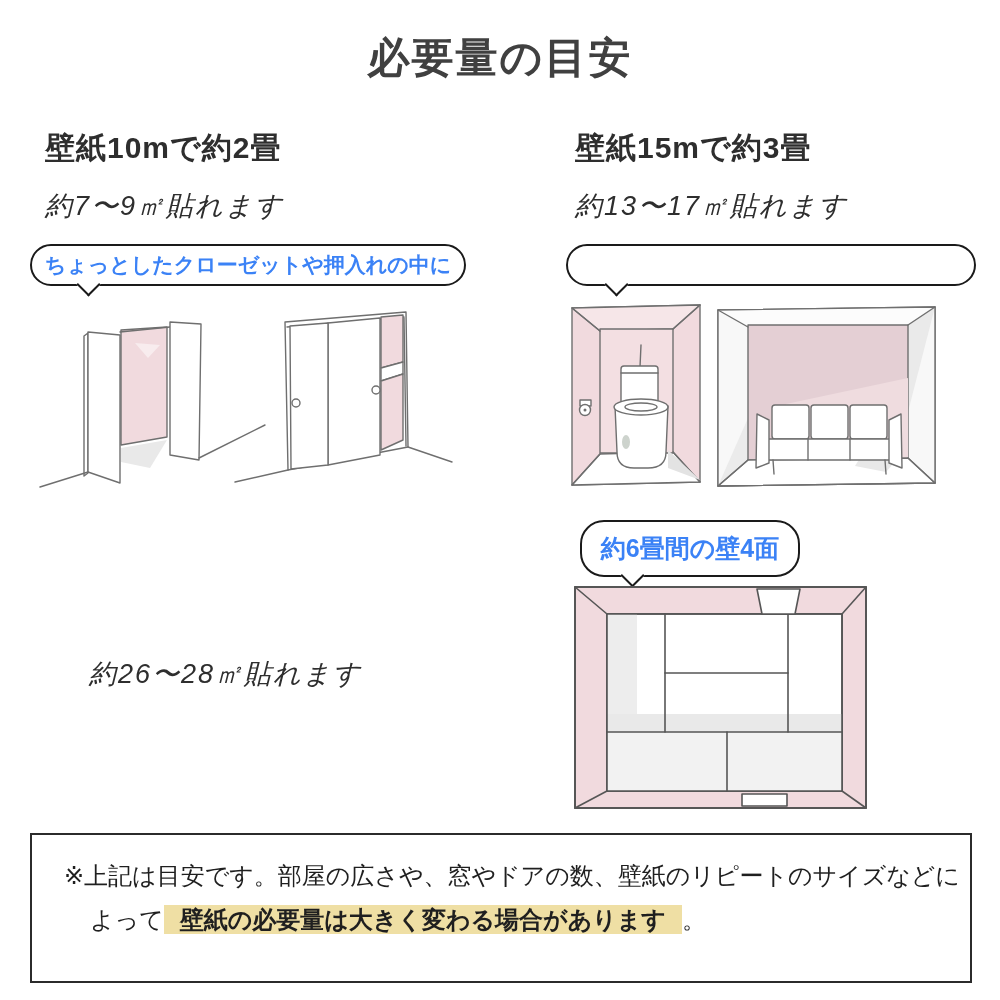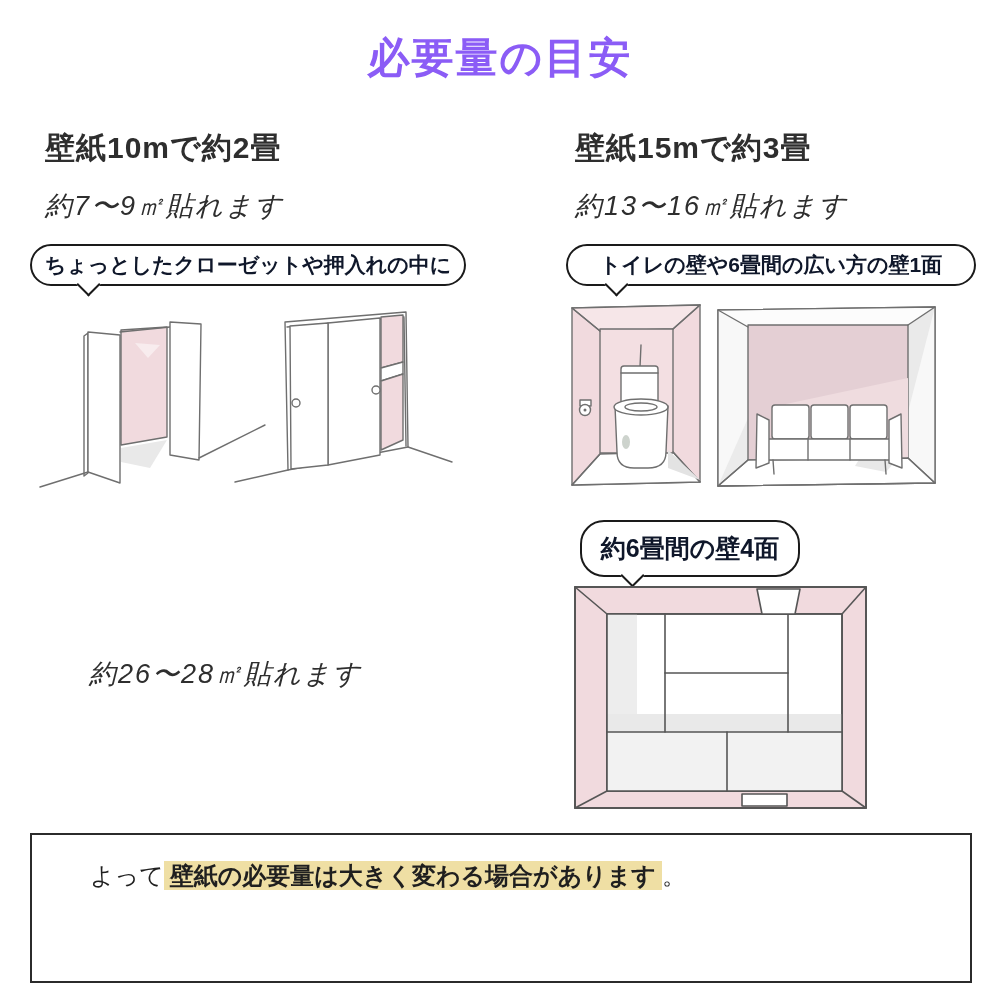--- a/index.html
+++ b/index.html
@@ -4,44 +4,44 @@
 <style>
   html,body{margin:0;padding:0;background:#fff;}
   #stage{
     position:relative;width:1000px;height:1000px;background:#ffffff;overflow:hidden;
     font-family:"Liberation Sans","DejaVu Sans",sans-serif;color:#2e2e2e;
   }
   .abs{position:absolute;}
   
   .page-title{
     top:30px;left:0;width:1000px;text-align:center;
-    font-size:42px;font-weight:800;color:#8b5cf6;letter-spacing:2px;
+    font-size:42px;font-weight:800;color:#404040;letter-spacing:2px;
   }
   
   .h-big{font-size:30px;font-weight:800;color:#2e2e2e;letter-spacing:1px;white-space:nowrap;}
   .h-sub{font-size:27px;font-weight:400;color:#2e2e2e;letter-spacing:2px;white-space:nowrap;font-style:italic;}
   
   .bubble{
     border:2px solid #1a1a1a;border-radius:24px;background:#fff;
     display:flex;align-items:center;justify-content:center;
-    font-weight:700;color:#0f172a;white-space:nowrap;box-sizing:border-box;
+    font-weight:700;color:#3b82f6;white-space:nowrap;box-sizing:border-box;
   }
   .bubble .tail{
     position:absolute;bottom:-9px;width:15px;height:15px;background:#fff;
     border-right:2px solid #1a1a1a;border-bottom:2px solid #1a1a1a;
     transform:rotate(45deg);
   }
   
   .note-box{
     left:30px;top:833px;width:942px;height:150px;box-sizing:border-box;
     border:2px solid #2b2b2b;background:#fff;padding:19px 30px 0 32px;
   }
   .note-line{font-size:24px;line-height:44px;color:#1f1f1f;white-space:nowrap;}
   .note-line.indent{padding-left:26px;}
-  .hl{background:#efdfa4;font-weight:800;padding:1px 6px;}
+  .hl{background:#efdfa4;font-weight:800;padding:1px 16px;}
   svg{display:block;}
 </style>
 </head>
 <body>
 
 <div id="stage">
 
   <div class="abs page-title">必要量の目安</div>
 
   <div class="abs h-big" style="left:45px;top:128px;">壁紙10mで約2畳</div>
@@ -83,23 +83,22 @@
       <polygon points="260,34 298,31 298,173 261,177" fill="#ffffff"></polygon>
       <circle cx="266" cy="111" r="4" fill="#ffffff"></circle>
       <circle cx="346" cy="98" r="4" fill="#ffffff"></circle>
 
       <line x1="258" y1="178" x2="205" y2="190" fill="none"></line>
       <line x1="378" y1="155" x2="422" y2="170" fill="none"></line>
     </g>
   </svg>
 
   <div class="abs h-big" style="left:575px;top:128px;">壁紙15mで約3畳</div>
-  <div class="abs h-sub" style="left:575px;top:188px;">約13〜16㎡貼れます</div>
+  <div class="abs h-sub" style="left:575px;top:188px;">約13〜17㎡貼れます</div>
   <div class="abs bubble" style="left:566px;top:244px;width:410px;height:42px;font-size:21px;">
-    <span>トイレの壁や6畳間の広い方の壁1面</span>
     <span class="tail" style="left:40px;"></span>
   </div>
 
   <svg class="abs" style="left:560px;top:300px;" width="410" height="190" viewBox="0 0 410 190">
     <g stroke="#6f6f6f" stroke-width="1.4" stroke-linejoin="round" stroke-linecap="round">
       <polygon points="12,8 140,5 140,182 12,185" fill="#f1dade"></polygon>
       <polygon points="12,8 140,5 113,29 40,31" fill="#f6e6e8"></polygon>
       <polygon points="12,185 40,154 113,152 140,182" fill="#ffffff"></polygon>
       <rect x="40" y="29" width="73" height="124" fill="#f3dfe2"></rect>
       <line x1="12" y1="8" x2="40" y2="31"></line>
@@ -180,16 +179,17 @@
       <line x1="95" y1="90" x2="218" y2="90"></line>
       <line x1="37" y1="149" x2="272" y2="149"></line>
       <line x1="157" y1="149" x2="157" y2="208"></line>
 
       <polygon points="187,6 230,6 225,31 192,31" fill="#ffffff"></polygon>
       <rect x="172" y="211" width="45" height="12" fill="#ffffff"></rect>
     </g>
   </svg>
 
   <div class="abs note-box">
+    <div class="note-line">※上記は目安です。部屋の広さや、窓やドアの数、壁紙のリピートのサイズなどに</div>
     <div class="note-line indent"><span>よって</span><span class="hl">壁紙の必要量は大きく変わる場合があります</span><span>。</span></div>
   </div>
 
 </div>
 
 </body></html>

